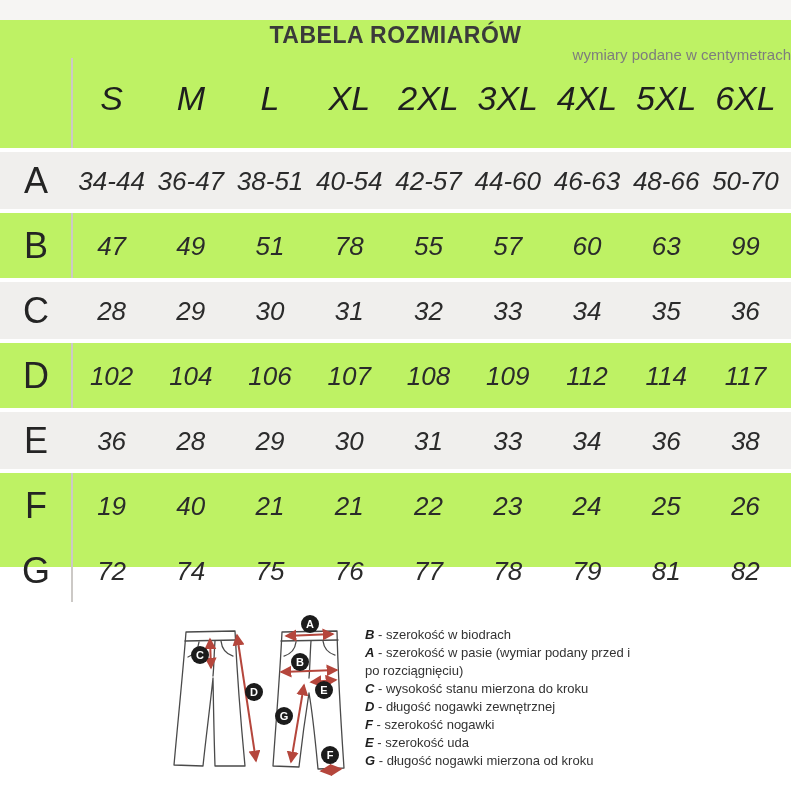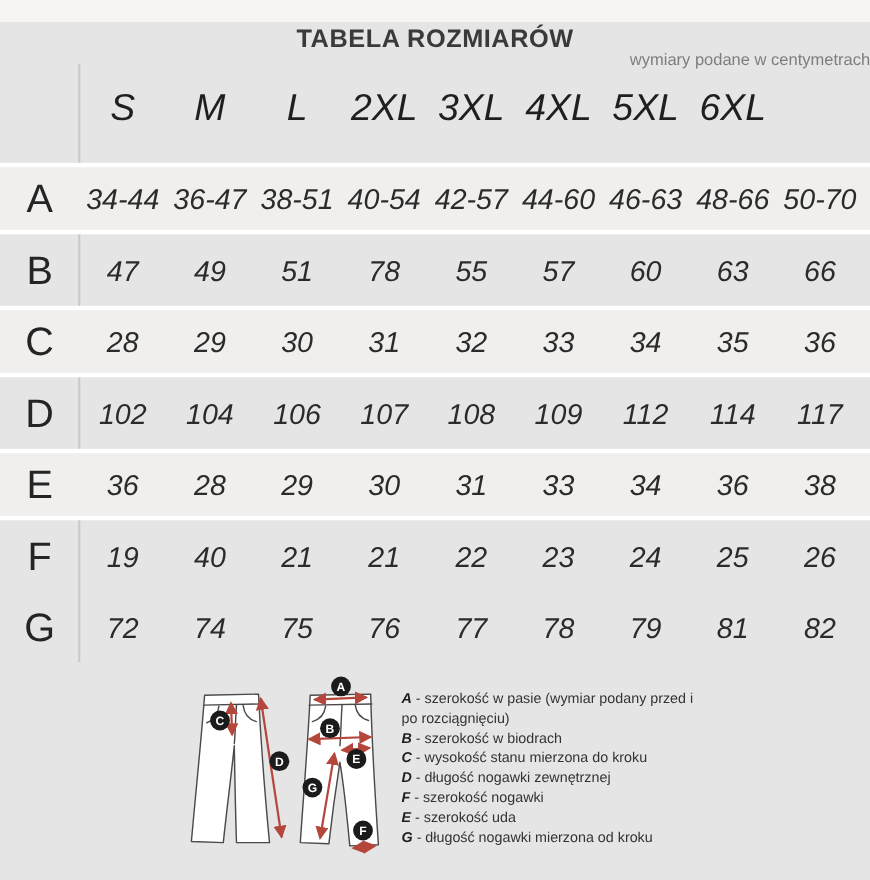--- a/index.html
+++ b/index.html
@@ -3,21 +3,21 @@
 <meta charset="utf-8">
 <style>
   html, body { margin: 0; padding: 0; }
   body {
     width: 791px; height: 800px;
     position: relative;
     background: #ffffff;
     font-family: "Liberation Sans", sans-serif;
     overflow: hidden;
   }
-  .page { position: absolute; left: 0; top: 0; width: 791px; height: 800px; background: #e5e5e5; }
+  .page { position: absolute; left: 0; top: 0; width: 791px; height: 567px; background: #bef264; }
   .top-strip { position: absolute; top: 0; left: 0; width: 791px; height: 20px; background: #f6f5f3; }
   .title {
     position: absolute; top: 22px; left: 0; width: 791px;
     text-align: center; font-size: 23px; font-weight: bold;
     letter-spacing: 0.5px; color: #3a3a3a;
   }
   .subtitle {
     position: absolute; top: 46px; left: 0; width: 791px;
     text-align: right; font-size: 15px; color: #7d7d7d;
   }
@@ -69,20 +69,21 @@
 
   <div class="vline"></div>
 
   <div class="size-table">
 
     <div class="trow thead">
       <div class="rlabel"></div>
       <div class="tcell">S</div>
       <div class="tcell">M</div>
       <div class="tcell">L</div>
+      <div class="tcell">XL</div>
       <div class="tcell">2XL</div>
       <div class="tcell">3XL</div>
       <div class="tcell">4XL</div>
       <div class="tcell">5XL</div>
       <div class="tcell">6XL</div>
     </div>
 
     <div class="trow stripe">
       <div class="rlabel">A</div>
       <div class="tcell">34-44</div>
@@ -99,21 +100,21 @@
     <div class="trow">
       <div class="rlabel">B</div>
       <div class="tcell">47</div>
       <div class="tcell">49</div>
       <div class="tcell">51</div>
       <div class="tcell">78</div>
       <div class="tcell">55</div>
       <div class="tcell">57</div>
       <div class="tcell">60</div>
       <div class="tcell">63</div>
-      <div class="tcell">66</div>
+      <div class="tcell">99</div>
     </div>
 
     <div class="trow stripe">
       <div class="rlabel">C</div>
       <div class="tcell">28</div>
       <div class="tcell">29</div>
       <div class="tcell">30</div>
       <div class="tcell">31</div>
       <div class="tcell">32</div>
       <div class="tcell">33</div>
@@ -221,22 +222,22 @@
       <circle cx="161" cy="78" r="9" fill="#1b1b1b"></circle>
       <text x="161" y="82" fill="#ffffff">E</text>
       <circle cx="121" cy="104" r="9" fill="#1b1b1b"></circle>
       <text x="121" y="108" fill="#ffffff">G</text>
       <circle cx="167" cy="143" r="9" fill="#1b1b1b"></circle>
       <text x="167" y="147" fill="#ffffff">F</text>
     </g>
   </svg>
 
   <div class="legend">
+    <div class="legend-item"><b>B</b> <span>- szerokość w biodrach</span></div>
     <div class="legend-item"><b>A</b> <span>- szerokość w pasie (wymiar podany przed i po rozciągnięciu)</span></div>
-    <div class="legend-item"><b>B</b> <span>- szerokość w biodrach</span></div>
     <div class="legend-item"><b>C</b> <span>- wysokość stanu mierzona do kroku</span></div>
     <div class="legend-item"><b>D</b> <span>- długość nogawki zewnętrznej</span></div>
     <div class="legend-item"><b>F</b> <span>- szerokość nogawki</span></div>
     <div class="legend-item"><b>E</b> <span>- szerokość uda</span></div>
     <div class="legend-item"><b>G</b> <span>- długość nogawki mierzona od kroku</span></div>
   </div>
 
 </div>
 
 </body></html>

